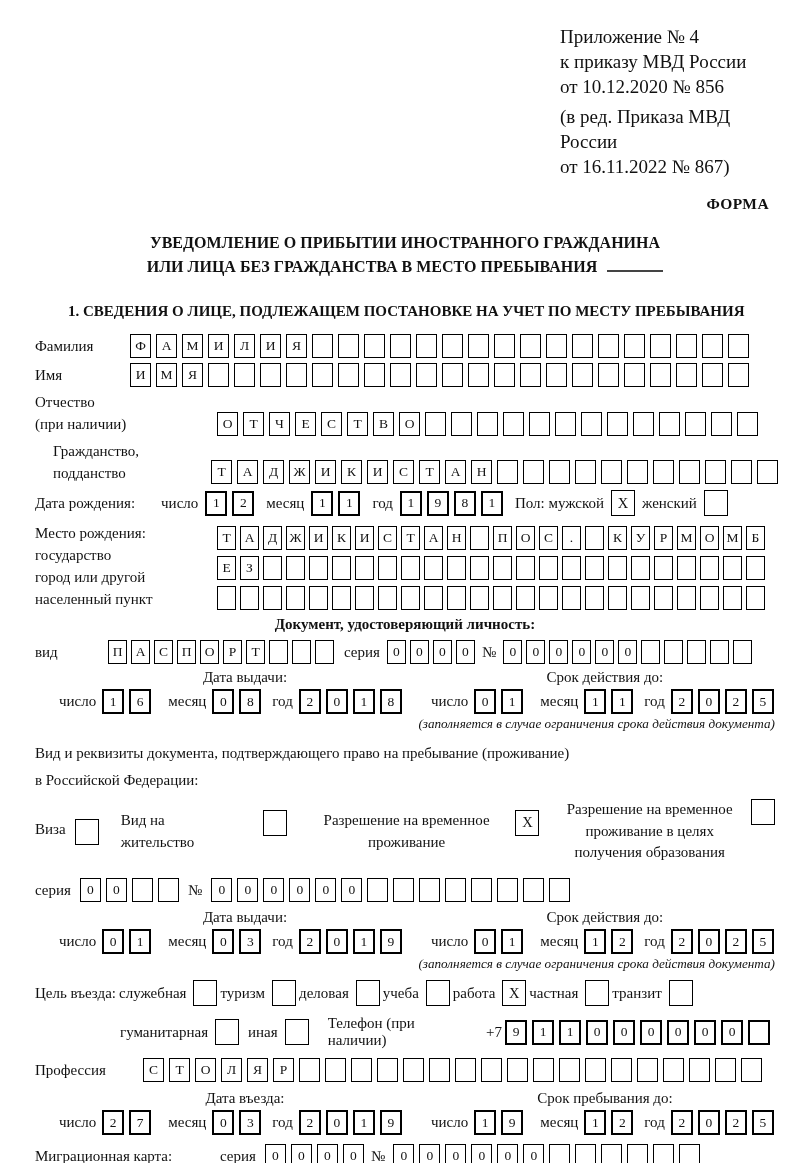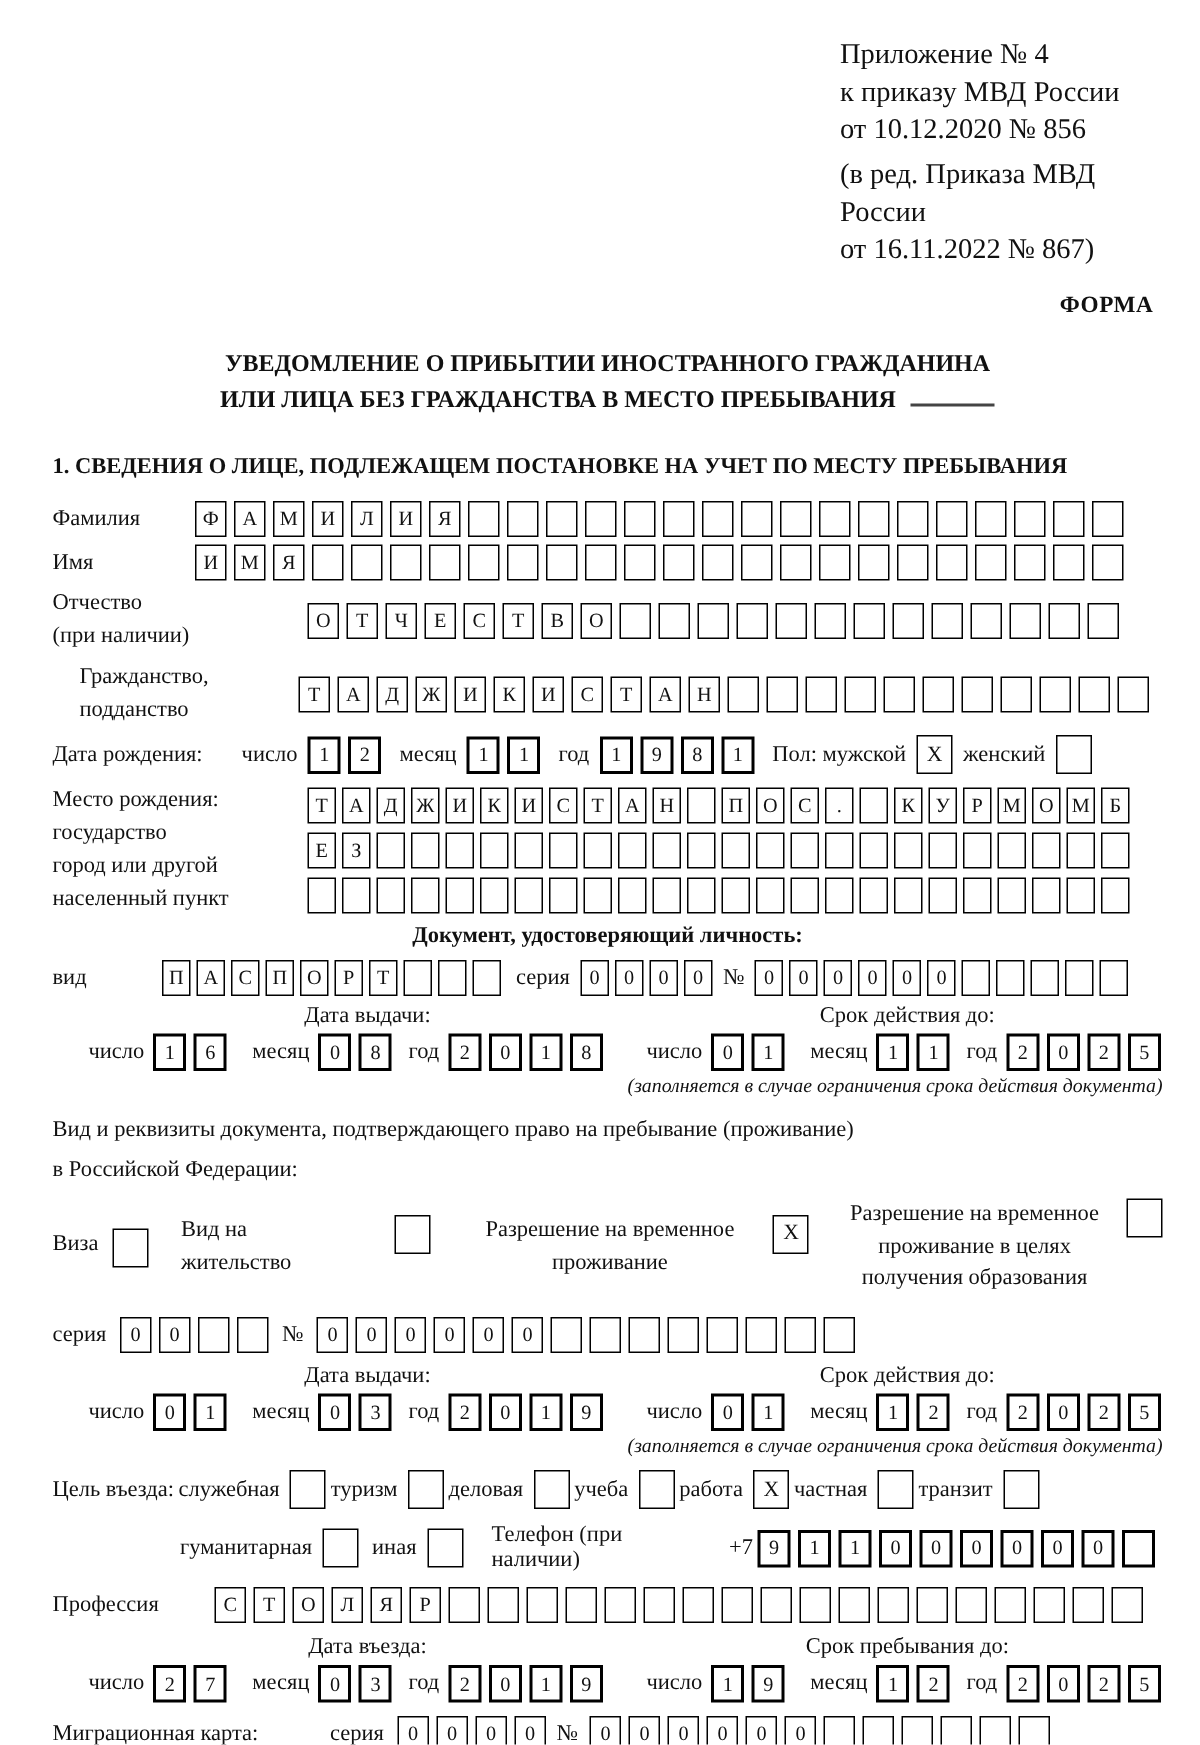--- a/index.html
+++ b/index.html
@@ -11,38 +11,38 @@
   .page{padding:24px 25px 0 35px;box-sizing:border-box;width:800px;}
 
   
   .ref{margin-left:525px;line-height:1.32;font-size:19px;}
   .ref .ed{margin-top:5px;}
   .forma{text-align:right;font-weight:bold;font-size:15.5px;margin:16px 6px 0 0;letter-spacing:.4px;}
 
   .title{text-align:center;font-weight:bold;font-size:16px;line-height:1.5;margin-top:18px;}
   .blank-line{display:inline-block;width:56px;border-bottom:2px solid #444;margin-left:10px;}
 
-  .sec{font-weight:bold;font-size:15px;margin-top:24px;margin-bottom:14px;}
+  .sec{font-weight:bold;font-size:15px;margin-top:24px;margin-bottom:14px;margin-left:33px;}
 
   
   .cells{display:flex;flex-wrap:nowrap;align-items:center;}
   .cell{
     display:inline-flex;flex:none;align-items:center;justify-content:center;
     width:21px;height:24px;border:1.7px solid #000;box-sizing:border-box;
     margin-right:5px;font-size:13.5px;
   }
   .narrow .cell{width:19px;margin-right:4px;}
   .dates .cell{width:22px;height:25px;border-width:2px;}
   .cbox{
     display:inline-flex;flex:none;align-items:center;justify-content:center;
     width:24px;height:26px;border:1.8px solid #000;box-sizing:border-box;font-size:14.5px;
   }
 
   .form-row{display:flex;align-items:center;margin-bottom:5px;}
-  .form-row.top{align-items:center;}
+  .form-row.top{align-items:flex-end;gap:12px;}
   .lbl{flex:none;line-height:1.25;}
   .w73{width:73px;}
   .w95{width:95px;}
   .w108{width:108px;}
   .w140{width:141px;}
   .w146{width:146px;margin-left:18px;}
   .w170{width:170px;}
 
   .stack > div{line-height:1.45;}
   .mb6{margin-bottom:6px;}

